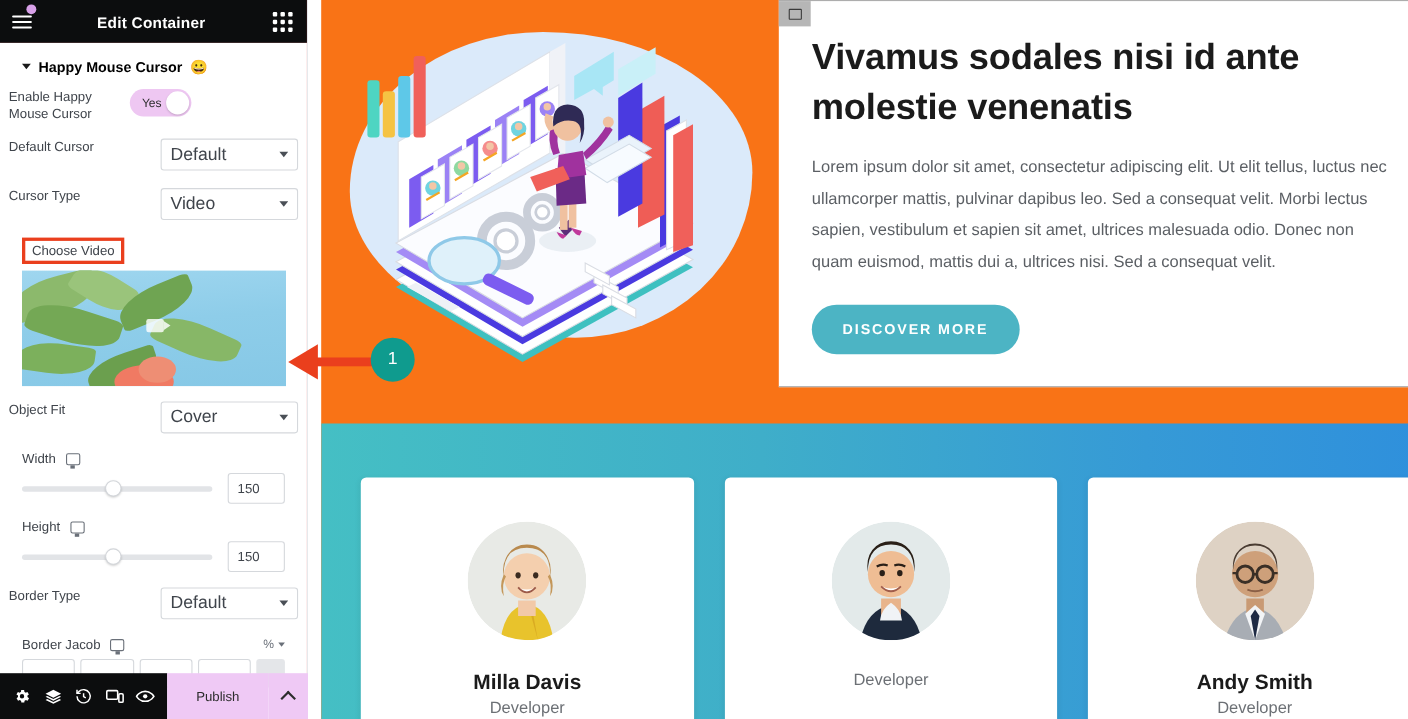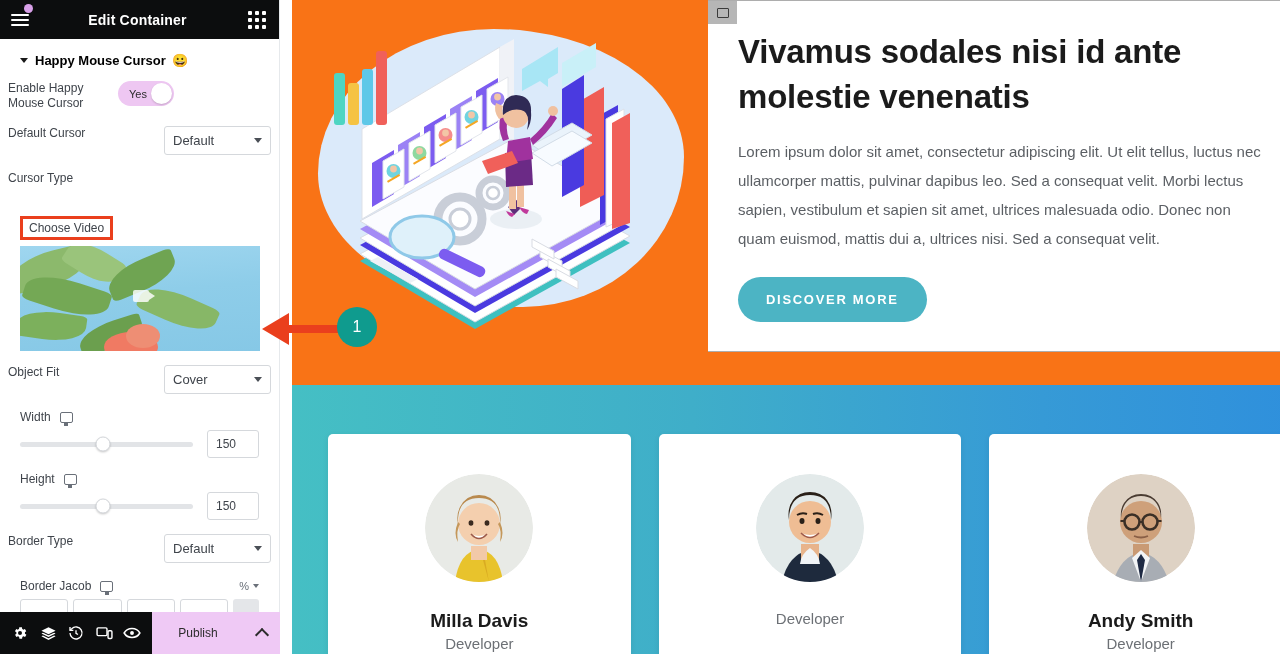--- a/index.html
+++ b/index.html
@@ -58,23 +58,23 @@
     position:relative; cursor:pointer;
   }
   .switch .txt { font-size:11px; color:#2c2c2c; padding-left:11px; }
   .switch .knob {
     position:absolute; right:2px; top:2px; width:21px; height:21px;
     background:#fff; border-radius:50%; box-shadow:0 1px 2px rgba(0,0,0,.18);
   }
 
   
   .select {
-    width:107px; height:29px; border:1px solid #d5d8dc; border-radius:3px;
+    width:125px; height:29px; border:1px solid #d5d8dc; border-radius:3px;
     background:#fff; display:flex; align-items:center; padding:0 8px;
-    font-size:13px; color:#3f444b; position:relative; cursor:pointer;
+    font-size:16px; color:#3f444b; position:relative; cursor:pointer;
   }
   .select .sv { flex:1; }
   .select .ar { width:0;height:0;border-left:4px solid transparent;border-right:4px solid transparent;border-top:5px solid #4a4f56; }
 
   
   .choose-wrap { padding:0 20px; margin-bottom:6px; }
   .choose-box {
     display:inline-block; border:3px solid #ea3f1d; padding:2px 6px;
     font-size:12px; color:#3f444b; background:#fff;
   }
@@ -244,20 +244,24 @@
       <div class="row">
         <div class="lbl">Default Cursor</div>
         <div class="select">
           <span class="sv">Default</span>
           <span class="ar"></span>
         </div>
       </div>
 
       <div class="row">
         <div class="lbl">Cursor Type</div>
+        <div class="select">
+          <span class="sv">Video</span>
+          <span class="ar"></span>
+        </div>
       </div>
 
       <div class="choose-wrap">
         <span class="choose-box">Choose Video</span>
       </div>
 
       <div class="video-thumb">
         <span class="vt-leaf" style="left:-10px;top:6px;width:78px;height:34px;transform:rotate(-14deg);background:#8cb96c;"></span>
         <span class="vt-leaf" style="left:4px;top:34px;width:86px;height:32px;transform:rotate(18deg);background:#74a855;"></span>
         <span class="vt-leaf" style="left:44px;top:2px;width:60px;height:30px;transform:rotate(32deg);background:#9ac47b;"></span>

